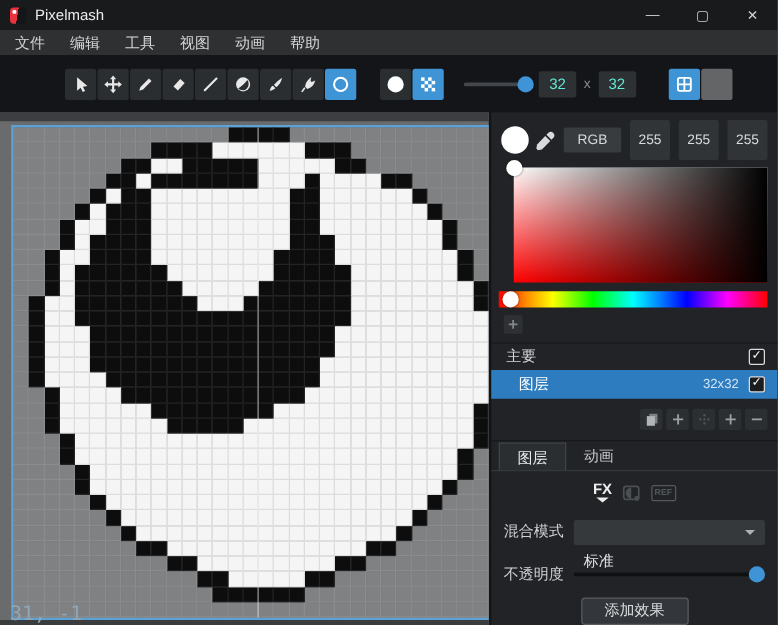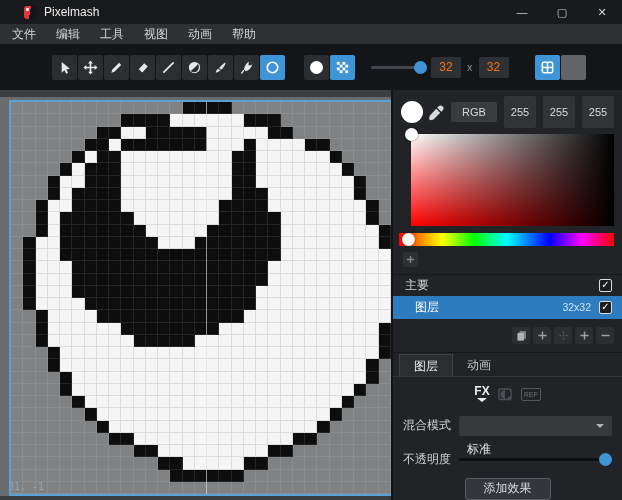--- a/index.html
+++ b/index.html
@@ -1,21 +1,21 @@
 <!DOCTYPE html>
 <html><head>
 <meta charset="utf-8">
 <style>
   * { box-sizing: border-box; margin: 0; padding: 0; }
   html,body { width:622px; height:500px; overflow:hidden; }
   body { font-family:"Liberation Sans","DejaVu Sans",sans-serif; background:#1b1d1f; }
   .window { position:relative; width:622px; height:500px; display:flex; flex-direction:column; }
 
   
-  .titlebar { height:24px; background:#191a1c; display:flex; align-items:center; padding-left:24px; flex:0 0 auto; }
+  .titlebar { height:24px; background:#191a1c; display:flex; align-items:center; padding-left:8px; flex:0 0 auto; }
   .app-icon { width:13px; height:13px; border-radius:3px;
     background:linear-gradient(100deg,#e8323c 0 46%,#141518 46%); position:relative; }
   .app-icon::after{ content:""; position:absolute; left:2px; top:2px; width:3px; height:3px; background:#fff; border-radius:1px;}
   .title-text { color:#ececec; font-size:12px; margin-left:7px; }
   .win-controls { margin-left:auto; display:flex; height:100%; }
   .win-btn { width:40px; height:100%; display:flex; align-items:center; justify-content:center;
     color:#cfcfcf; font-size:11px; }
 
   
   .menubar { height:20px; background:#2f3032; display:flex; align-items:center; padding-left:2px; flex:0 0 auto; }
@@ -26,39 +26,39 @@
   .tbtn { width:25px; height:25px; background:#2b2e31; border-radius:2px; margin-right:1px;
     display:flex; align-items:center; justify-content:center; }
   .tbtn svg { width:15px; height:15px; display:block; }
   .tbtn.active { background:#3f94d6; }
   .tb-gap { width:18px; }
   .tb-gap-s { width:9px; }
   .shape-dot { width:13px; height:13px; border-radius:50%; background:#ffffff; }
   .tslider { position:relative; width:58px; height:25px; margin:0 4px; }
   .tslider .track { position:absolute; left:2px; right:10px; top:11px; height:3px; background:#43464a; border-radius:2px; }
   .tslider .handle { position:absolute; right:0; top:6px; width:13px; height:13px; border-radius:50%; background:#3f94d6; }
-  .dim-field { width:30px; height:21px; background:#2e3134; border-radius:2px; color:#f97316;
+  .dim-field { width:30px; height:21px; background:#2e3134; border-radius:2px; color:#5eead4;
     font-size:12px; display:flex; align-items:center; justify-content:center; }
   .dim-x { color:#8a8d90; font-size:11px; margin:0 6px; }
   .gray-btn { width:25px; height:25px; background:#636567; border-radius:2px; }
 
   
   .main { flex:1 1 auto; display:flex; min-height:0; }
   .viewport { width:406px; position:relative; background:#696b6d; overflow:hidden; }
   .viewport .topshadow { position:absolute; left:0; right:0; top:0; height:7px; background:#3c3e41; }
   .viewport .bottomedge { position:absolute; left:0; right:0; bottom:0; height:4px; background:#3a3c3e; }
   .canvas { position:absolute; left:9px; top:10px; border:2px solid #5ba2d8; }
   .grid { display:grid; grid-template-columns:repeat(32,12.25px); grid-auto-rows:12.25px; position:relative; }
   .cell { border-right:1px solid; border-bottom:1px solid; }
   .c-t { background:#7f8183; border-color:#8a8c8e; }
   .c-b { background:#0d0d0d; border-color:#232425; }
   .c-w { background:#f5f5f6; border-color:#dcdddd; }
   .guide-v { position:absolute; left:195px; top:0; bottom:0; width:1px; background:rgba(236,241,246,.55); z-index:2; }
   .coords { position:absolute; left:8px; top:391px; font-family:"DejaVu Sans Mono",monospace;
-    font-size:10px; color:#8fa6b6; z-index:3; }
+    font-size:16px; color:#8fa6b6; z-index:3; }
 
   
   .panel { flex:1 1 auto; background:#212326; border-left:2px solid #121416; display:flex; flex-direction:column; color:#c9cbcd; }
   .color-row { display:flex; align-items:center; padding:6px 8px 4px 8px; }
   .swatch { width:22px; height:22px; border-radius:50%; background:#ffffff; flex:0 0 auto; }
   .dropper { width:17px; height:17px; margin-left:5px; }
   .rgb-btn { height:20px; width:46px; background:#393c3f; border-radius:2px; color:#d6d8da; font-size:11px;
     display:flex; align-items:center; justify-content:center; margin-left:6px; }
   .val-field { height:32px; width:32px; background:#313437; border-radius:2px; color:#d9dbdd; font-size:11px;
     display:flex; align-items:center; justify-content:center; margin-left:7px; }

